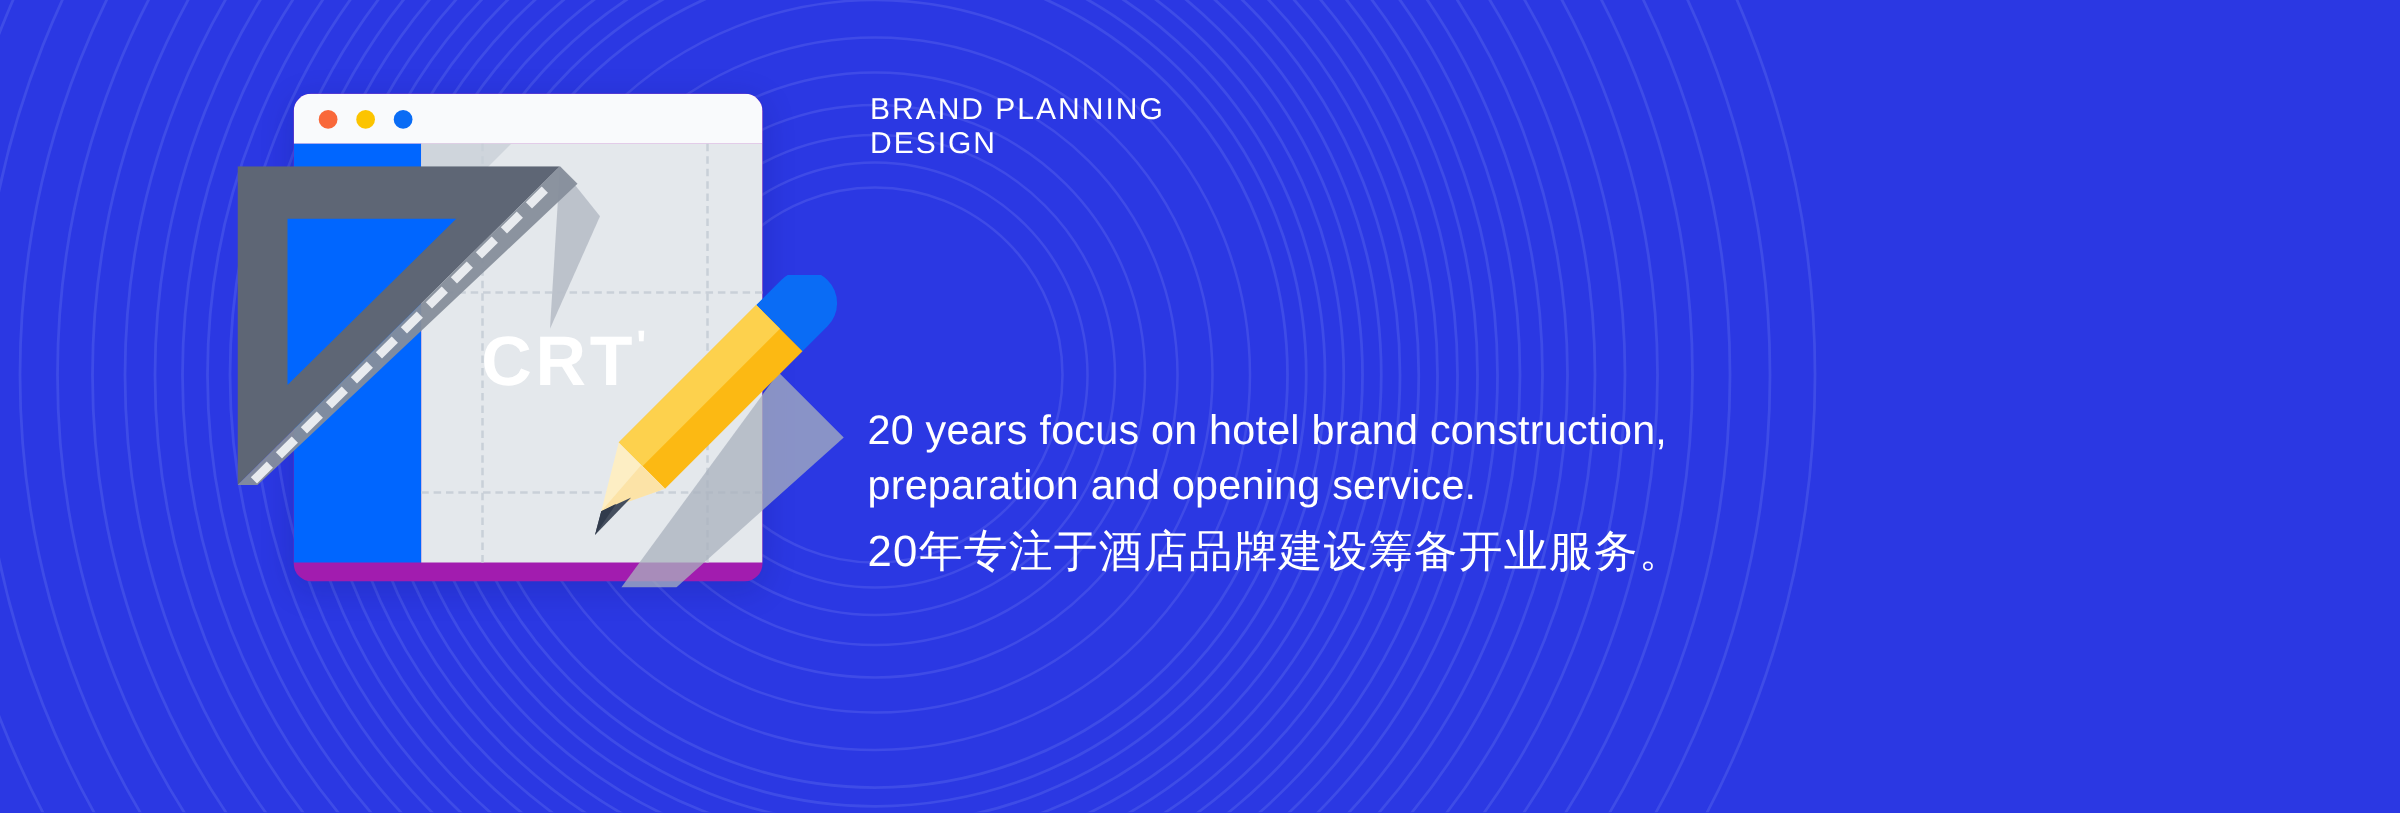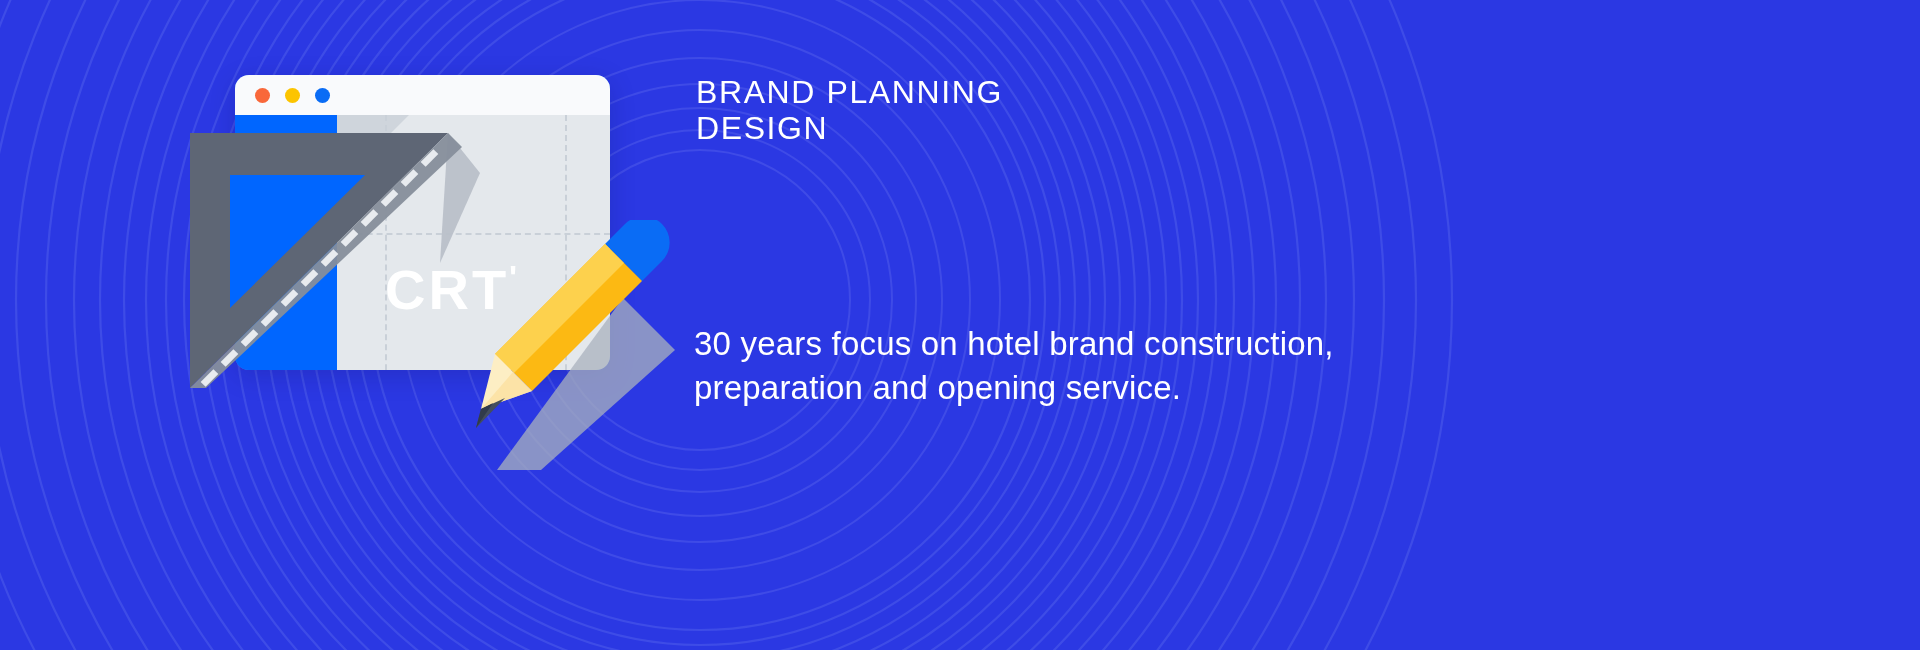--- a/index.html
+++ b/index.html
@@ -14,22 +14,22 @@
   }
 
   
   .rings{position:absolute;left:0;top:0;width:1920px;height:650px;pointer-events:none;}
 
   
   .illus{position:absolute;left:190px;top:75px;width:500px;height:390px;}
 
   
   .browser{
-    position:absolute;left:45px;top:0px;width:375px;height:295px;
-    background:#3b82f6;border-radius:14px;
+    position:absolute;left:45px;top:0px;width:375px;height:390px;
+    background:#a21caf;border-radius:14px;
     box-shadow:0 6px 26px rgba(10,15,80,.18);
     overflow:hidden;
   }
   .titlebar{position:absolute;left:0;top:0;width:100%;height:40px;background:#f9fafc;}
   .dot{position:absolute;top:13px;width:15px;height:15px;border-radius:50%;}
   .dot.red{left:20px;background:#f9683a;}
   .dot.yellow{left:50px;background:#fcc400;}
   .dot.blue{left:80px;background:#0a6cf5;}
 
   
@@ -64,21 +64,21 @@
 
   
   .ruler{position:absolute;left:0px;top:58px;width:290px;height:255px;}
 
   
   .pencil{position:absolute;left:285px;top:145px;width:210px;height:250px;}
 
   
   .headblock{position:absolute;left:696px;top:74px;width:820px;}
   .head-en{
-    color:#ffffff;font-size:32px;line-height:1.14;letter-spacing:1.6px;
+    color:#ffffff;font-size:24px;line-height:1.14;letter-spacing:1.6px;
     font-weight:400;white-space:pre-line;
   }
   .head-cn{margin-top:6px;font-size:17px;letter-spacing:.5px;line-height:1.3;}
   .head-cn .crt{color:#d02a3a;font-weight:700;letter-spacing:1px;}
   .head-cn .cn{color:#ffffff;}
 
   .tagblock{position:absolute;left:694px;top:322px;width:1150px;}
   .tag-en{
     color:#ffffff;font-size:33px;line-height:1.33;font-weight:400;
     letter-spacing:.2px;white-space:pre-line;
@@ -197,17 +197,18 @@
       <polygon points="18,183 6,189 1,208 z" fill="#313b4c"></polygon>
     </svg>
   </div>
 
   <div class="headblock">
     <div class="head-en">BRAND PLANNING
 DESIGN</div>
   </div>
 
   <div class="tagblock">
-    <div class="tag-en">30 years focus on hotel brand construction,
+    <div class="tag-en">20 years focus on hotel brand construction,
 preparation and opening service.</div>
+    <div class="tag-cn">20年专注于酒店品牌建设筹备开业服务。</div>
   </div>
 
 </div>
 
 </body></html>

